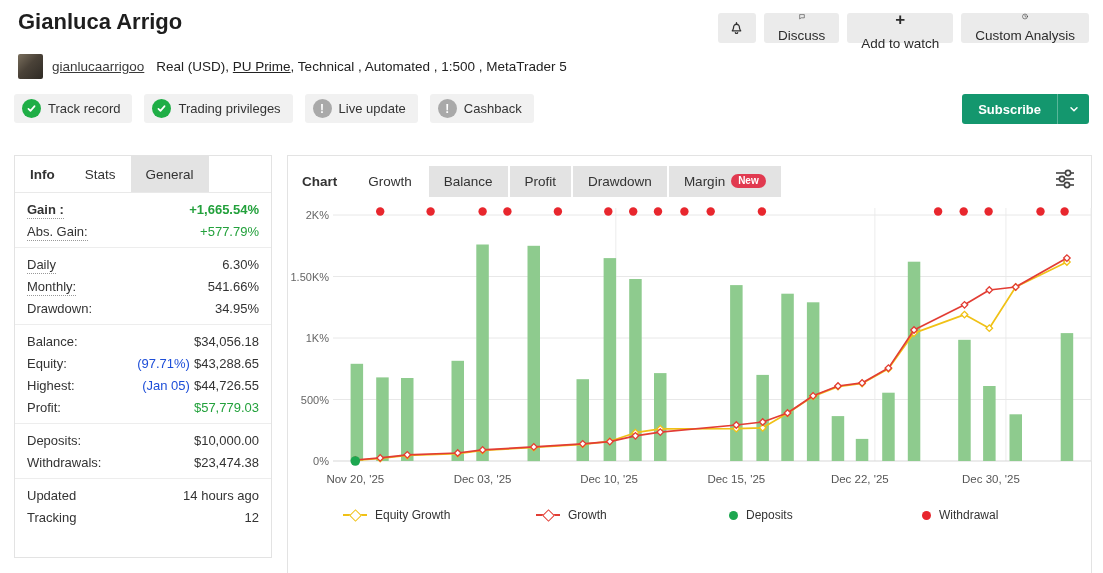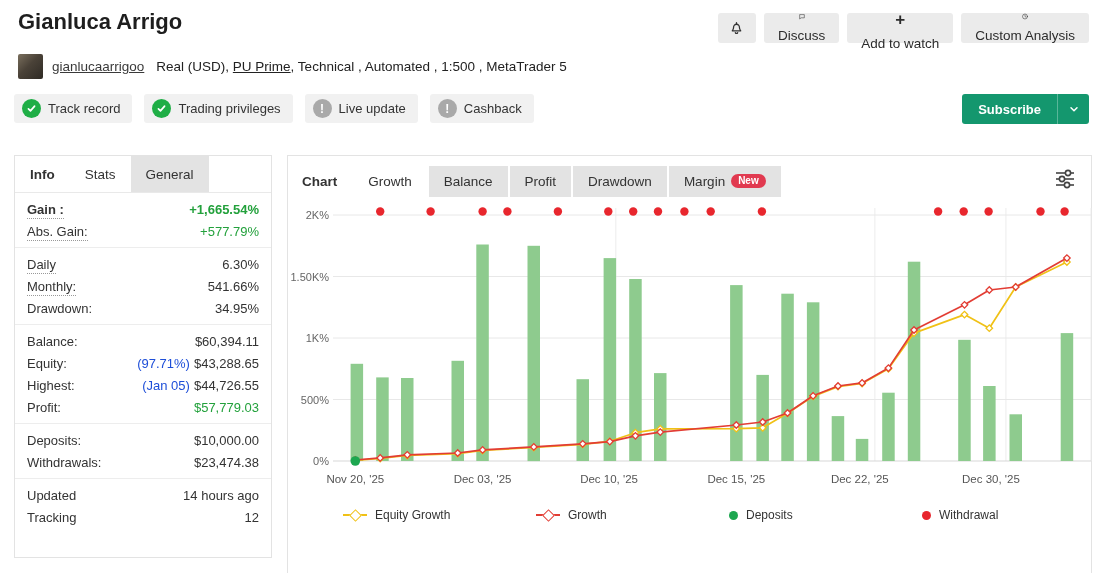--- a/index.html
+++ b/index.html
@@ -173,21 +173,21 @@
           <span class="val">541.66%</span>
         </div>
         <div class="row">
           <span>Drawdown:</span>
           <span class="val">34.95%</span>
         </div>
       </div>
       <div class="grp">
         <div class="row">
           <span>Balance:</span>
-          <span class="val">$60,394.11</span>
+          <span class="val">$34,056.18</span>
         </div>
         <div class="row">
           <span>Equity:</span>
           <span class="val"><span class="pre">(97.71%)</span><span>$43,288.65</span></span>
         </div>
         <div class="row">
           <span>Highest:</span>
           <span class="val"><span class="pre">(Jan 05)</span><span>$44,726.55</span></span>
         </div>
         <div class="row">

